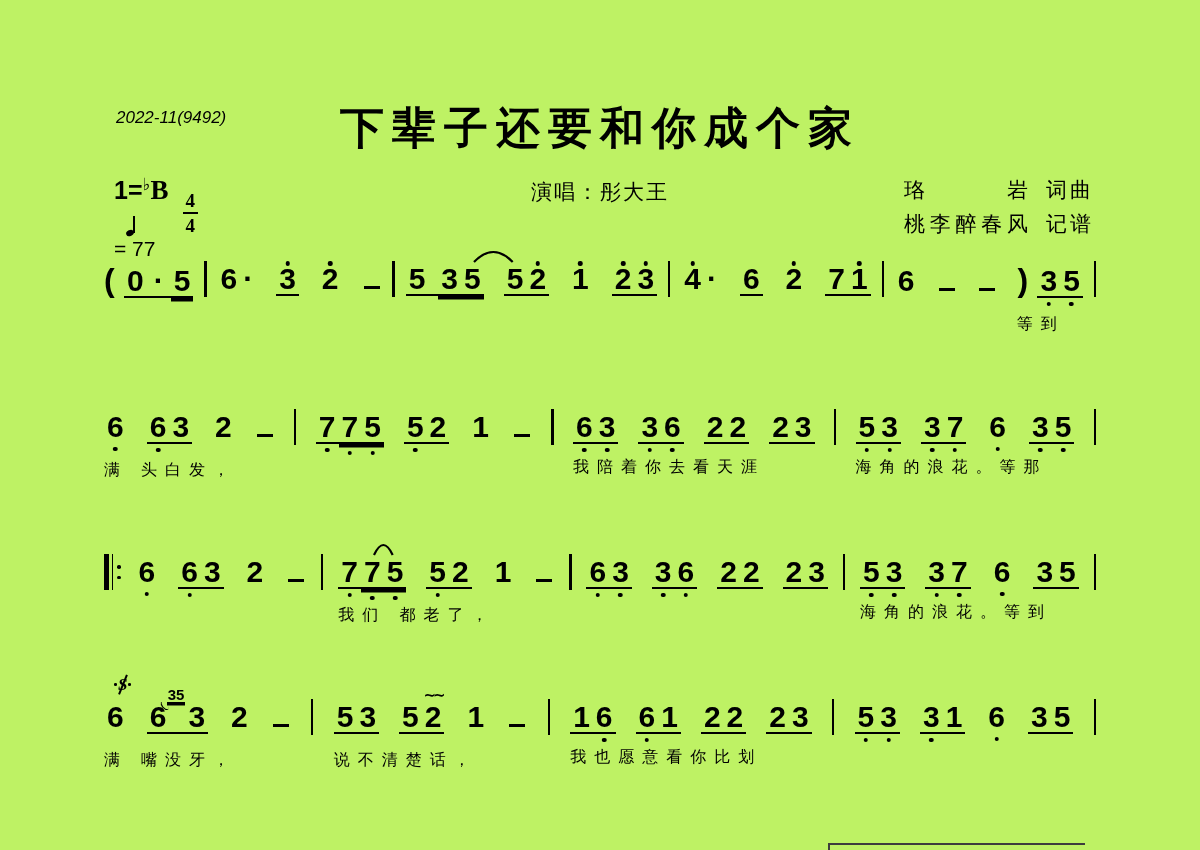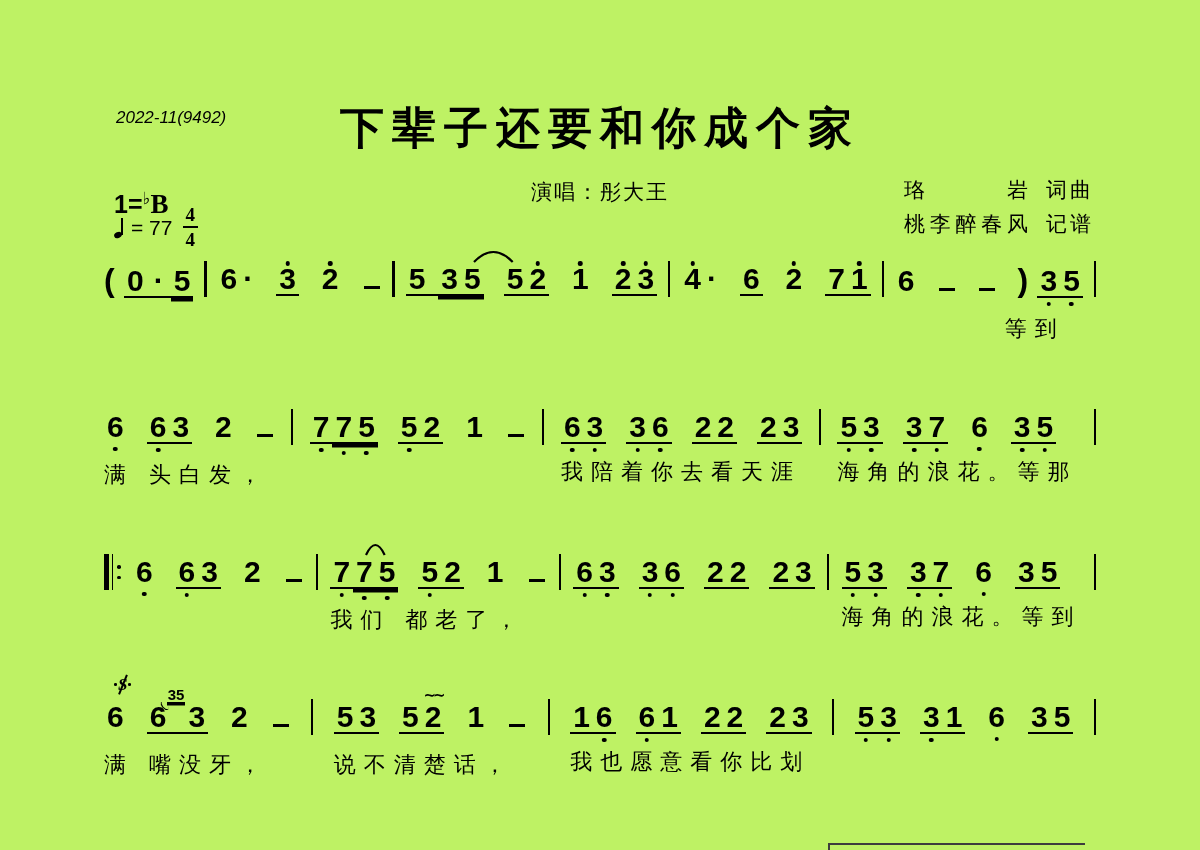--- a/index.html
+++ b/index.html
@@ -10,28 +10,28 @@
   .catalog{position:absolute;left:116px;top:108px;font:italic 17px "Liberation Sans",sans-serif;}
   .title{position:absolute;left:0;right:0;top:98px;margin:1px;text-align:center;
          font-family:"Liberation Serif","DejaVu Serif",serif;font-weight:900;font-size:44px;letter-spacing:8px;}
   .subtitle{position:absolute;left:0;right:0;top:178px;text-align:center;
             font-family:"DejaVu Serif",serif;font-size:21px;letter-spacing:2px;}
   .credits{position:absolute;right:106px;top:176px;font-family:"DejaVu Serif",serif;font-size:21px;}
   .credit-row{display:flex;align-items:center;margin-bottom:6px;}
   .cname{display:inline-flex;justify-content:space-between;width:124px;}
   .crole{margin-left:18px;letter-spacing:3px;}
 
-  .keyblock{position:absolute;left:114px;top:188px;font-weight:bold;font-size:25px;}
+  .keyblock{position:absolute;left:114px;top:174px;font-weight:bold;font-size:25px;}
   .flat{font-size:17px;vertical-align:9px;font-weight:bold;}
   .keyletter{font-family:"Liberation Serif","DejaVu Serif",serif;font-size:27px;}
   .timesig{display:inline-flex;flex-direction:column;align-items:center;margin-left:14px;vertical-align:-8px;
            font-family:"Liberation Serif",serif;font-weight:bold;font-size:19px;line-height:1;}
   .tstop{border-bottom:2px solid #000;padding:0 3px 2px;}
   .tsbot{padding-top:2px;}
-  .tempo{position:absolute;left:114px;top:216px;font-size:21px;display:flex;align-items:center;}
+  .tempo{position:absolute;left:114px;top:216px;font-size:21px;display:flex;align-items:center;flex-direction:column;}
   .qnote{position:relative;display:inline-block;width:12px;height:21px;margin-right:5px;}
   .qhead{position:absolute;left:0;bottom:1px;width:8px;height:6px;background:#000;border-radius:50%;transform:rotate(-25deg);}
   .qstem{position:absolute;right:3px;top:0;width:2px;height:17px;background:#000;}
 
   
   .score{position:absolute;left:104px;top:264px;width:992px;height:540px;}
   .sline{position:absolute;left:0;width:992px;display:flex;justify-content:space-between;align-items:flex-start;}
   .line1{top:0;}.line2{top:148;}.line2{top:148px;}.line3{top:293px;}.line4{top:438px;}
   .measure{display:flex;flex-direction:column;}
   .notes{display:flex;align-items:baseline;gap:20px;position:relative;}
@@ -46,21 +46,21 @@
   .u1 .lod{bottom:-10px;}
   .u2 .lod{bottom:-13px;}
   .dash{display:inline-block;width:16px;height:3px;background:#000;margin:0 2px 10px 2px;}
   .paren{font:700 32px "Liberation Sans",sans-serif;line-height:1;display:inline-block;}
   .barline{width:2.2px;height:36px;background:#000;margin-top:-3px;}
   .rep{display:flex;align-items:center;gap:3px;margin-top:-3px;height:36px;}
   .rthick{width:4.5px;height:36px;background:#000;}
   .rthin{width:1.6px;height:36px;background:#000;}
   .rdots{display:flex;flex-direction:column;justify-content:center;gap:7px;margin-left:1px;}
   .rdot{width:3.5px;height:3.5px;border-radius:50%;background:#000;}
-  .lyr{margin-top:13px;font-family:"DejaVu Serif",serif;font-size:22px;letter-spacing:8px;white-space:pre;min-height:29px;}
+  .lyr{margin-top:13px;font-family:"DejaVu Serif",serif;font-size:16px;letter-spacing:8px;white-space:pre;min-height:29px;}
   .grace{position:absolute;left:20px;top:-15px;font:700 15px "Liberation Sans",sans-serif;line-height:1;
          border-bottom:1.5px solid #000;box-shadow:0 2.5px 0 0 #000;padding:0 1px;letter-spacing:0;}
   .grace::after{content:"";position:absolute;left:-7px;bottom:-8px;width:8px;height:7px;
          border-left:1.6px solid #000;border-bottom:1.6px solid #000;border-bottom-left-radius:100% 100%;transform:rotate(8deg);}
   .orn{position:absolute;top:-16px;left:50%;transform:translateX(-50%);font:700 15px "DejaVu Sans",sans-serif;
        letter-spacing:-3px;white-space:nowrap;}
   .segno{position:absolute;left:10px;top:-26px;width:17px;height:21px;}
   .sS{font:italic 700 17px "Liberation Serif",serif;position:absolute;left:4px;top:0;line-height:1;}
   .sslash{position:absolute;left:8px;top:-2px;width:1.5px;height:21px;background:#000;transform:rotate(22deg);}
   .sd{position:absolute;width:2.6px;height:2.6px;border-radius:50%;background:#000;}

